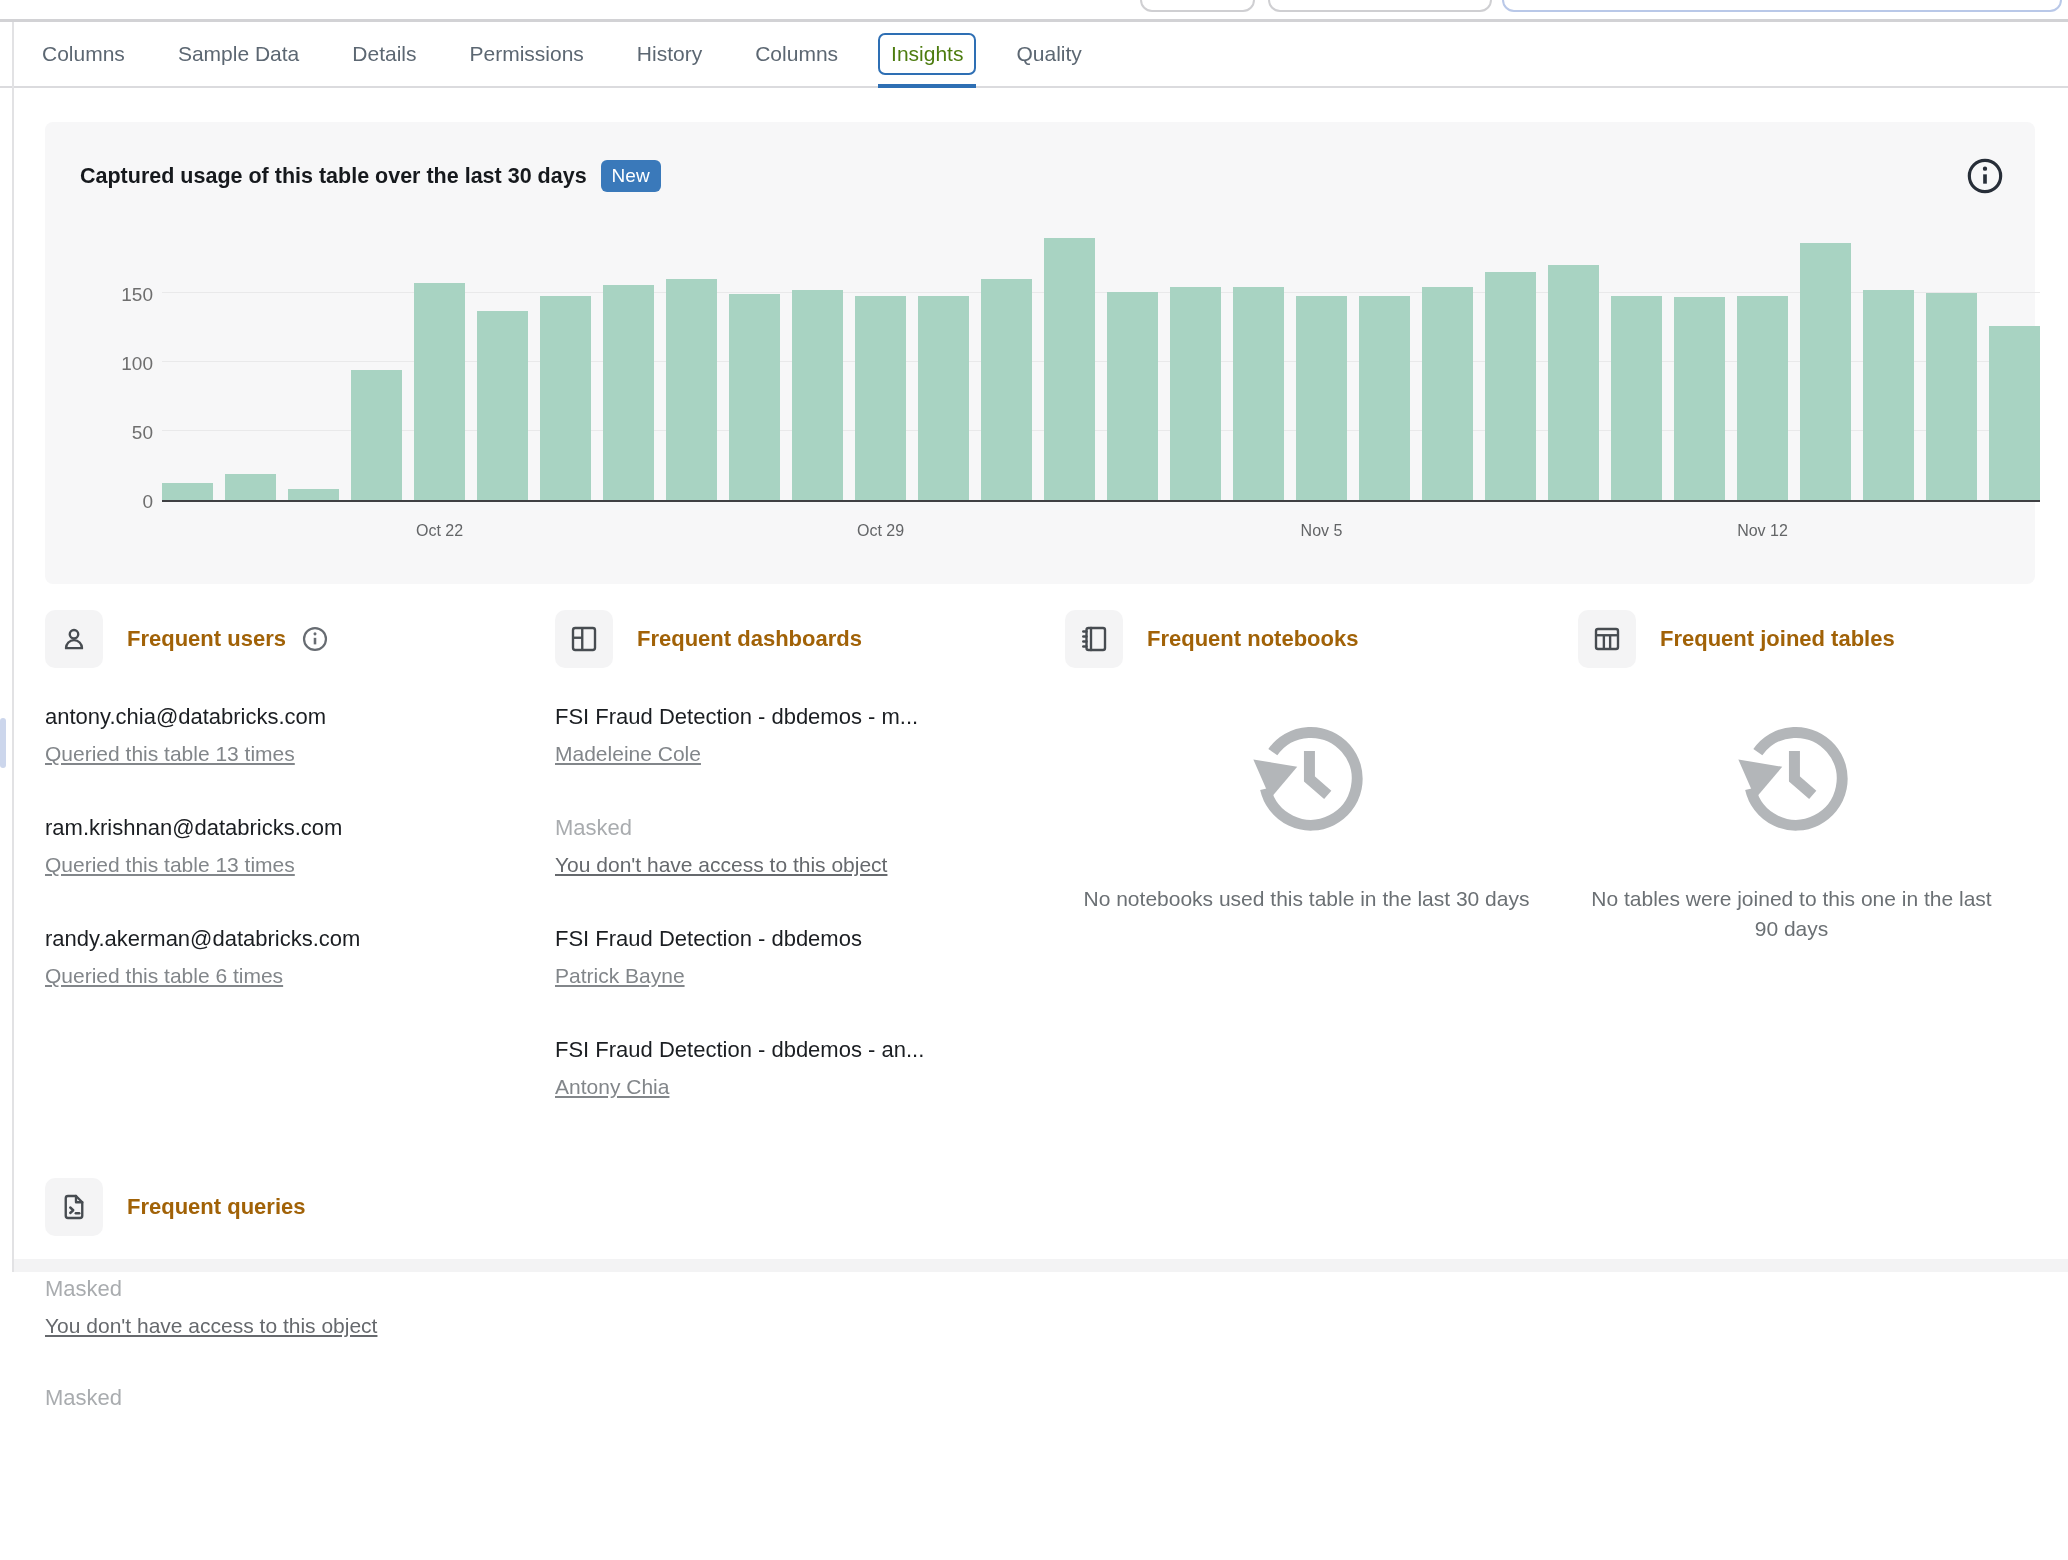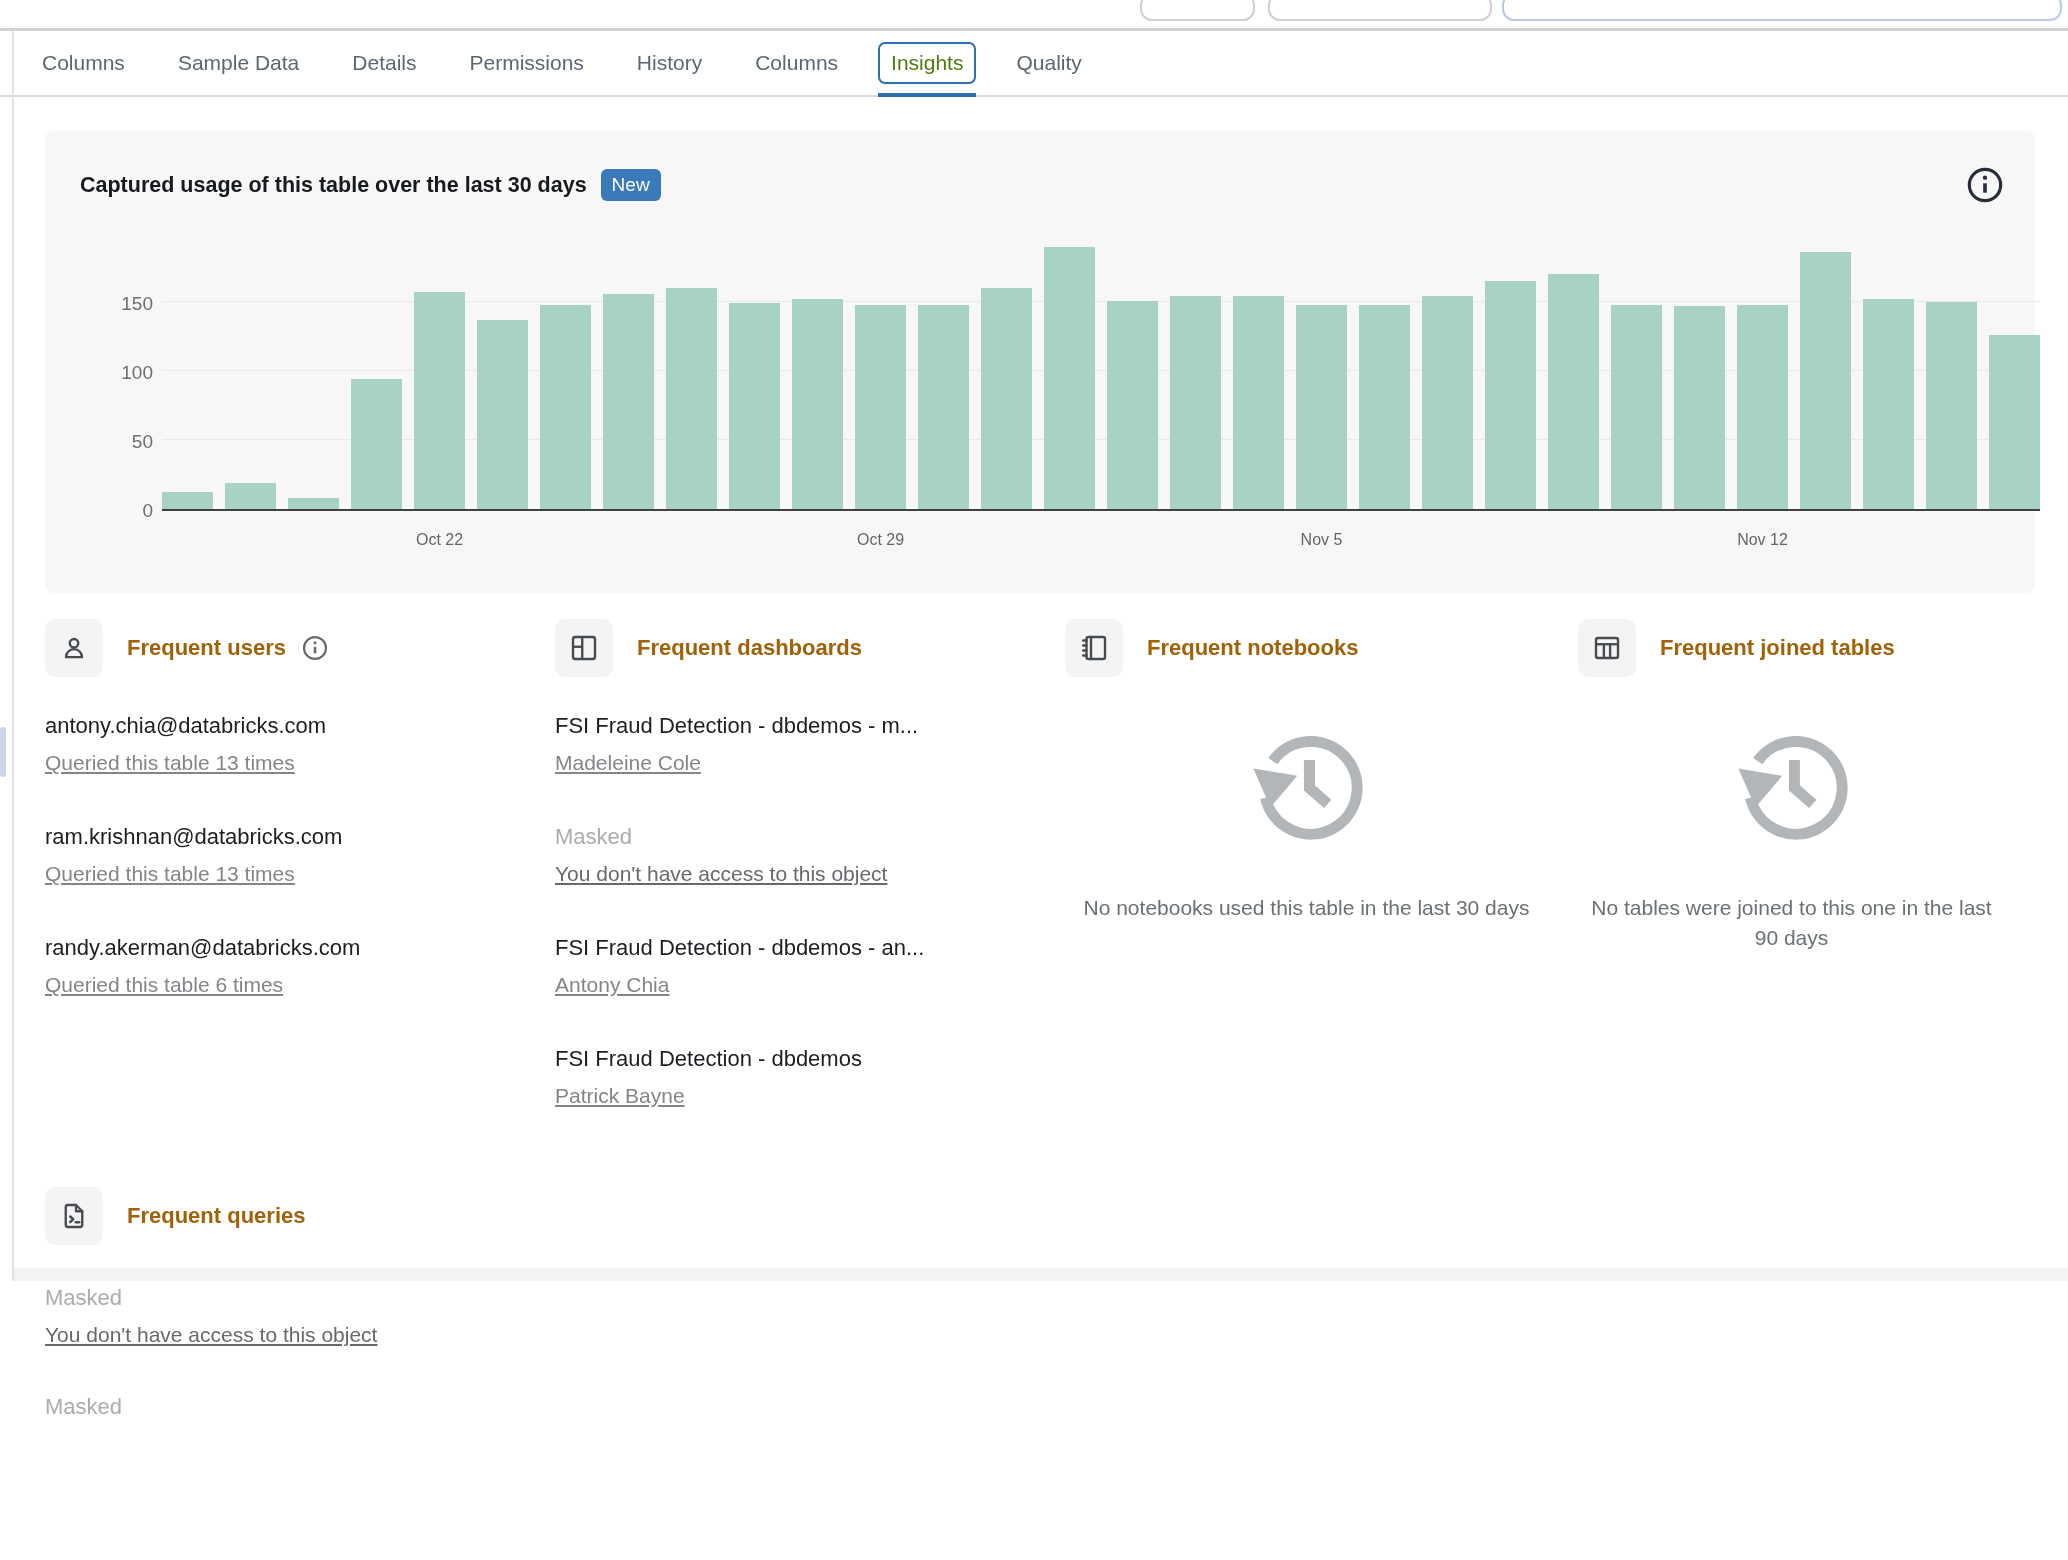--- a/index.html
+++ b/index.html
@@ -1,18 +1,18 @@
 <!DOCTYPE html>
 <html><head>
 <meta charset="utf-8">
 <style>
   * { box-sizing: border-box; margin: 0; padding: 0; }
   html,body { width:2068px; height:1560px; background:#fff; overflow:hidden;
     font-family:"Liberation Sans","DejaVu Sans",sans-serif; }
-  .screen { position:relative; width:2068px; height:1272px; background:#fff;margin-top:9px; }
+  .screen { position:relative; width:2068px; height:1272px; background:#fff; }
 
   
   .left-border { position:absolute; left:12px; top:22px; bottom:0; width:2px; background:#e2e2e4; }
   .scroll-thumb { position:absolute; left:0; top:718px; width:6px; height:50px; background:#ccd6ec; border-radius:3px; }
 
   
   .topbar { position:relative; height:22px; background:#fff; border-bottom:3px solid #d2d2d5; }
   .cut-btn { position:absolute; top:-16px; height:28px; border-radius:12px; border:2px solid #cfcfd2; background:#fff; }
   .cut-btn.b1 { left:1140px; width:115px; }
   .cut-btn.b2 { left:1268px; width:224px; }
@@ -221,26 +221,26 @@
       <div class="list">
           <div class="list-item">
             <div class="primary">FSI Fraud Detection - dbdemos - m...</div>
             <div class="secondary">Madeleine Cole</div>
           </div>
           <div class="list-item masked">
             <div class="primary">Masked</div>
             <div class="secondary">You don't have access to this object</div>
           </div>
           <div class="list-item">
+            <div class="primary">FSI Fraud Detection - dbdemos</div>
+            <div class="secondary">Patrick Bayne</div>
+          </div>
+          <div class="list-item">
             <div class="primary">FSI Fraud Detection - dbdemos - an...</div>
             <div class="secondary">Antony Chia</div>
-          </div>
-          <div class="list-item">
-            <div class="primary">FSI Fraud Detection - dbdemos</div>
-            <div class="secondary">Patrick Bayne</div>
           </div>
         </div>
     </div>
 
     <div class="col">
       <div class="sec-header">
         <span class="icon-box">
           <svg width="30" height="30" viewBox="0 0 24 24" fill="none" stroke="#474c51" stroke-width="1.9" stroke-linecap="round" stroke-linejoin="round">
             <rect x="6" y="3.2" width="14.8" height="17.6" rx="1.6"></rect>
             <line x1="9.6" y1="3.2" x2="9.6" y2="20.8"></line>

